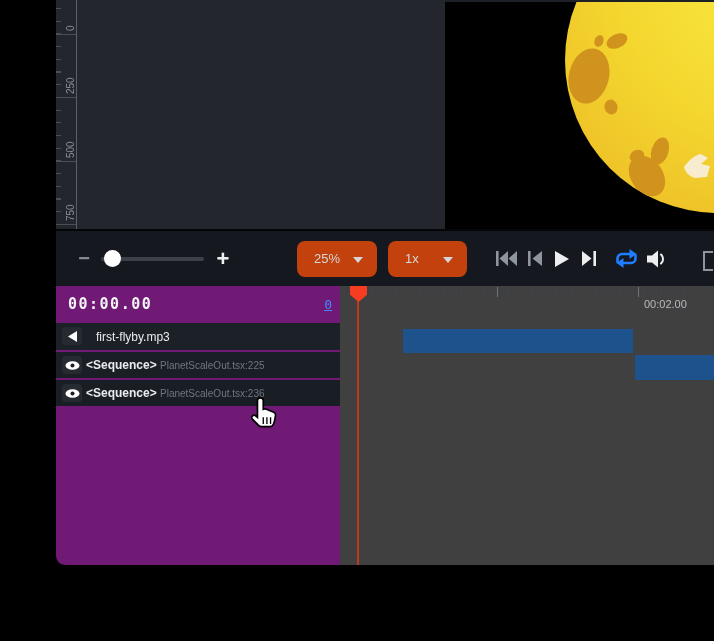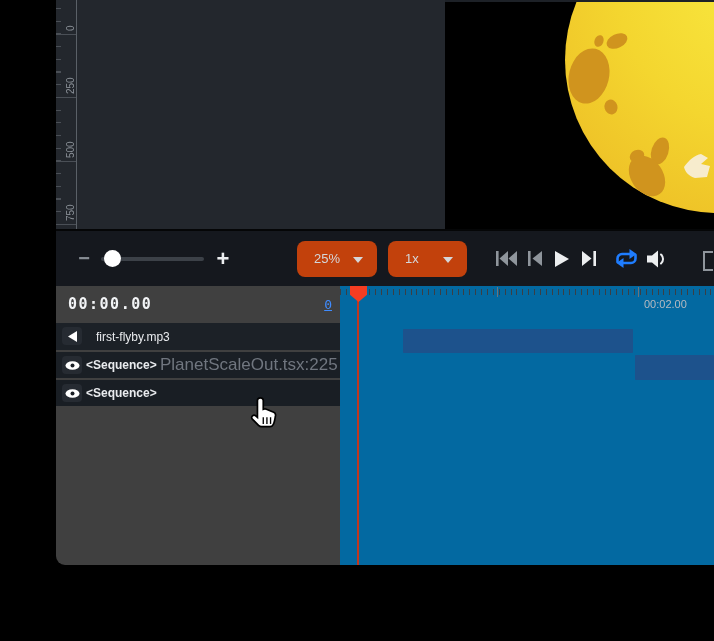--- a/index.html
+++ b/index.html
@@ -35,41 +35,41 @@
   .caret{position:absolute;right:14px;top:16px;width:0;height:0;
          border-left:5px solid transparent;border-right:5px solid transparent;border-top:6px solid #d4d7db;}
   .dd-zoom{left:241px;width:80px;}
   .dd-speed{left:332px;width:79px;text-decoration:underline;}
   .tb-icon{position:absolute;top:0;height:55px;display:flex;align-items:center;justify-content:center;}
   .bracket{position:absolute;left:647px;top:20px;width:8px;height:16px;
            border-left:2px solid #8f959c;border-top:2px solid #8f959c;border-bottom:2px solid #8f959c;}
 
   
   .timeline{position:absolute;left:0;top:286px;width:658px;height:279px;}
-  .track-panel{position:absolute;left:0;top:0;width:284px;height:279px;background:#404040;
+  .track-panel{position:absolute;left:0;top:0;width:284px;height:279px;background:#701a75;
                border-bottom-left-radius:9px;overflow:hidden;}
   .tp-header{position:absolute;left:0;top:0;width:284px;height:36px;}
   .timecode{position:absolute;left:12px;top:9px;font-family:"DejaVu Sans Mono",monospace;
             font-weight:bold;font-size:15px;letter-spacing:1.5px;color:#f2f4f6;}
   .frame-link{position:absolute;right:8px;top:11px;font-family:"DejaVu Sans Mono",monospace;
               font-size:13px;color:#3f8cff;text-decoration:underline;}
   .track-row{position:absolute;left:0;width:284px;height:27px;}
   .row-1{top:37px;background:#1c2127;}
   .row-2{top:66px;height:26px;background:#1a1f25;}
   .row-3{top:94px;height:26px;background:#191e24;}
   .chip{position:absolute;left:6px;top:4px;width:20px;height:18px;border-radius:4px;
         background:#262b32;display:flex;align-items:center;justify-content:center;}
   .track-label{position:absolute;top:0;height:100%;display:flex;align-items:center;
                font-size:12px;color:#e9ebee;}
   .lbl-audio{left:40px;}
   .lbl-seq{left:30px;font-weight:bold;}
   .track-src{position:absolute;left:104px;top:0;height:100%;display:flex;align-items:center;
-             font-size:17px;color:#70767f;}
-
-  .tl-area{position:absolute;left:284px;top:0;width:374px;height:279px;background:#0369a1;}
+             font-size:10px;color:#70767f;}
+
+  .tl-area{position:absolute;left:284px;top:0;width:374px;height:279px;background:#404040;}
   .tl-minor-ticks{position:absolute;left:0;top:3px;width:374px;height:6px;
     background:repeating-linear-gradient(to right,#3a3f45 0 1px,transparent 1px 5.88px);}
   .sec-tick{position:absolute;top:1px;width:1px;height:10px;background:#6e737a;}
   .tl-time-label{position:absolute;left:304px;top:12px;font-size:11px;color:#b6bac0;}
   .playhead-line{position:absolute;left:17px;top:2px;bottom:0;width:2px;background:#c0371f;}
   .playhead-flag{position:absolute;left:10px;top:0;width:17px;height:16px;background:#f53d22;
     clip-path:polygon(0 0,100% 0,100% 55%,50% 100%,0 55%);}
   .seq-block{position:absolute;background:#1d528c;border-radius:1px;}
   .block-1{left:63px;top:43px;width:230px;height:24px;}
   .block-2{left:295px;top:69px;width:79px;height:25px;}
@@ -211,20 +211,21 @@
         </div>
 
         <div class="track-row row-3">
           <span class="chip">
             <svg width="15" height="11" viewBox="0 0 15 11">
               <ellipse cx="7.5" cy="5.5" rx="7" ry="4.3" fill="#fff"></ellipse>
               <circle cx="7.5" cy="5.5" r="2" fill="#191e24"></circle>
             </svg>
           </span>
           <span class="track-label lbl-seq">&lt;Sequence&gt;</span>
+          <span class="track-src">PlanetScaleOut.tsx:236</span>
         </div>
       </div>
 
       <div class="tl-area">
         <div class="tl-minor-ticks"></div>
         <div class="sec-tick" style="left:157px"></div>
         <div class="sec-tick" style="left:298px"></div>
         <span class="tl-time-label">00:02.00</span>
 
         <div class="seq-block block-1"></div>

